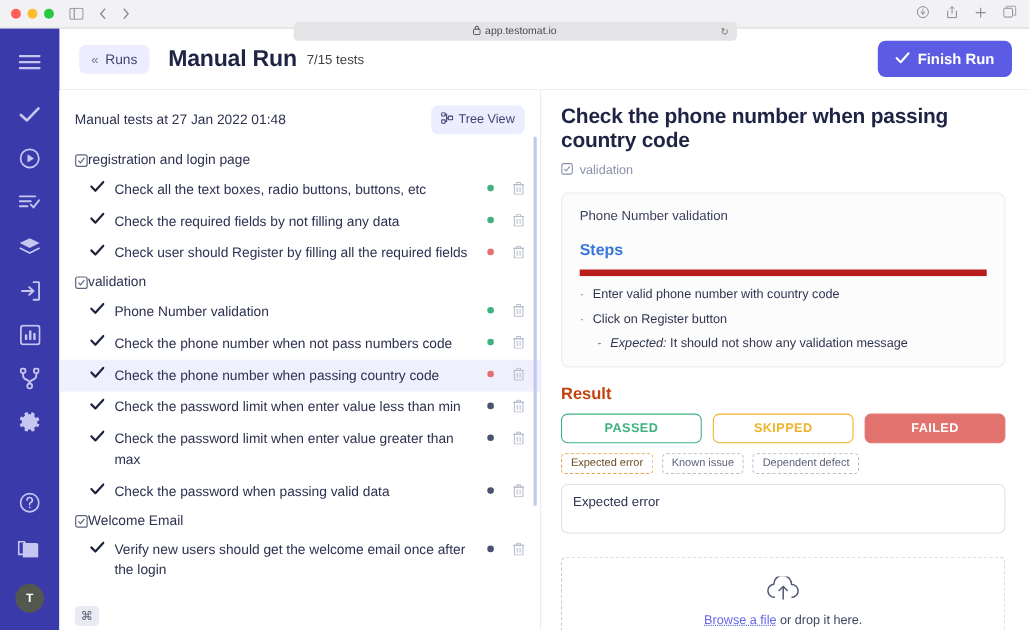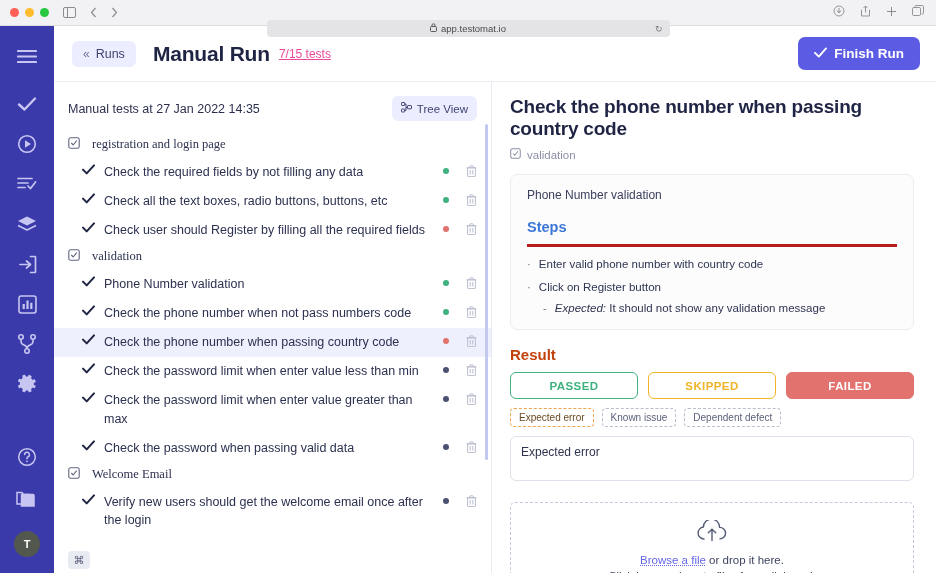--- a/index.html
+++ b/index.html
@@ -59,21 +59,21 @@
     height:56px; display:flex; align-items:center; padding:0 16px 0 18px;
     border-bottom:1px solid #eceef3; flex-shrink:0; background:#fff;
   }
   .runs-btn {
     background:#eceeff; color:#3f4470; border-radius:6px; padding:6px 11px;
     font-size:12.5px; display:flex; align-items:center; gap:6px; cursor:pointer;
     font-weight:500;
   }
   .runs-btn .chev { font-size:12px; color:#6e7398; }
   .run-title { font-size:21px; font-weight:bold; color:#1f2444; margin-left:17px; letter-spacing:-0.2px;}
-  .run-count { font-size:12px; color:#ec4899; margin-left:9px;text-decoration:underline; }
+  .run-count { font-size:12px; color:#404040; margin-left:9px; }
   .finish-btn {
     margin-left:auto; background:#5b5ce3; color:#fff; border-radius:7px;
     padding:9px 16px; font-size:13.5px; font-weight:600; display:flex;
     align-items:center; gap:7px; cursor:pointer; border:none;
     font-family:"Liberation Sans", sans-serif;
   }
 
   .panes { flex:1; display:flex; min-height:0; }
 
   
@@ -87,22 +87,22 @@
   }
   .list-head-title { font-size:12.5px; color:#2c3150; font-weight:500; }
   .treeview-btn {
     margin-left:auto; background:#eceeff; color:#3f4470; border-radius:6px;
     padding:6px 9px; font-size:11.5px; display:flex; align-items:center; gap:5px;
     cursor:pointer; font-weight:500;
   }
   .list-scroll { flex:1; overflow:hidden; position:relative; padding-bottom:4px; }
 
   .suite-row {
-    display:flex; align-items:flex-start; gap:12px; padding:5px 14px 5px 14px;
-    font-size:12.5px; color:#2c3150;font-family:Liberation Serif, serif;
+    display:flex; align-items:flex-end; gap:0; padding:5px 14px 5px 14px;
+    font-size:12.5px; color:#2c3150;
   }
   .suite-icon { color:#5f6480; display:flex; }
 
   .test-row {
     display:flex; align-items:flex-start; gap:9px; padding:5.5px 14px 5.5px 28px;
     font-size:12.5px; color:#2c3150; cursor:pointer; position:relative;
   }
   .test-row.selected { background:#eef0fd; }
   .test-check { color:#1d2340; flex-shrink:0; margin-top:1px; }
   .test-label { flex:1; line-height:1.45; padding-right:8px; }
@@ -125,21 +125,21 @@
   
   .detail { flex:1; padding:14px 22px 0 18px; overflow:hidden; min-width:0; background:#fff;}
   .detail-title { font-size:19px; font-weight:bold; color:#1f2444; letter-spacing:-0.2px; }
   .detail-sub { display:flex; align-items:center; gap:6px; margin-top:8px; color:#8b90a8; font-size:11.5px; }
 
   .card {
     border:1px solid #ebedf2; border-radius:7px; background:#fcfcfd;
     margin-top:13px; padding:13px 16px 15px 16px;
   }
   .card-desc { font-size:12px; color:#3a3f5c; }
-  .steps-h { color:#3a76d8; font-size:14.5px; font-weight:bold; margin-top:17px; padding-bottom:9px; border-bottom:3px solid #b91c1c;}
+  .steps-h { color:#3a76d8; font-size:14.5px; font-weight:bold; margin-top:17px; padding-bottom:9px; border-bottom:6px solid #b91c1c;}
   .step { display:flex; gap:8px; font-size:11.5px; color:#2f3450; margin-top:11px; }
   .step .bullet { color:#6e7390; }
   .substep { display:flex; gap:8px; font-size:11.5px; color:#2f3450; margin-top:9px; padding-left:16px; }
   .substep .dash { color:#6e7390; }
   .substep em { font-style:italic; }
 
   .result-h { font-size:15px; font-weight:bold; color:#c2410c; margin-top:16px; }
   .result-btns { display:flex; gap:10px; margin-top:9px; }
   .rbtn {
     flex:1; height:27px; border-radius:6px; display:flex; align-items:center;
@@ -362,21 +362,21 @@
             </svg>
         </span>
         <span>Finish Run</span>
       </button>
     </div>
 
     <div class="panes">
 
       <section class="listpane">
         <div class="list-head">
-          <div class="list-head-title">Manual tests at 27 Jan 2022 14:35</div>
+          <div class="list-head-title">Manual tests at 27 Jan 2022 01:48</div>
           <div class="treeview-btn">
             <span>
               <svg width="11" height="11" viewBox="0 0 11 11" fill="none" stroke="currentColor" stroke-width="1">
                   <rect x="0.5" y="0.5" width="3.2" height="3" rx="0.6"></rect>
                   <rect x="0.5" y="7" width="3.2" height="3" rx="0.6"></rect>
                   <rect x="6.5" y="3.6" width="4" height="3.2" rx="0.6"></rect>
                   <path d="M3.7 2h1.3v3.6h1.5M3.7 8.5h1.3V5.6"></path>
                 </svg>
             </span>
             <span>Tree View</span>
@@ -390,35 +390,35 @@
                   <rect x="0.8" y="0.8" width="10.4" height="10.4" rx="1.8"></rect>
                   <polyline points="3.3,6 5.2,8 8.7,3.6"></polyline>
                 </svg>
               </span>
               <span>registration and login page</span>
             </div>
             <div class="test-row">
               <span class="test-check"><svg width="13" height="11" viewBox="0 0 13 11" fill="none" stroke="currentColor" stroke-width="2" stroke-linecap="round" stroke-linejoin="round">
                   <polyline points="1,5.6 4.7,9.4 12,1.4"></polyline>
                 </svg></span>
+              <span class="test-label">Check all the text boxes, radio buttons, buttons, etc</span>
+              <span class="test-status" style="background: rgb(63, 178, 127);"></span>
+              <span class="trash"><svg width="11" height="12" viewBox="0 0 11 12" fill="none" stroke="currentColor" stroke-width="1">
+                  <path d="M1.6 2.8h7.8V11a.6.6 0 0 1-.6.6H2.2a.6.6 0 0 1-.6-.6z"></path>
+                  <line x1="0.6" y1="2.8" x2="10.4" y2="2.8"></line>
+                  <path d="M3.8 2.8V1.3a.5.5 0 0 1 .5-.5h2.4a.5.5 0 0 1 .5.5v1.5"></path>
+                  <line x1="4.2" y1="5" x2="4.2" y2="9.5"></line>
+                  <line x1="6.8" y1="5" x2="6.8" y2="9.5"></line>
+                </svg></span>
+            </div>
+            <div class="test-row">
+              <span class="test-check"><svg width="13" height="11" viewBox="0 0 13 11" fill="none" stroke="currentColor" stroke-width="2" stroke-linecap="round" stroke-linejoin="round">
+                  <polyline points="1,5.6 4.7,9.4 12,1.4"></polyline>
+                </svg></span>
               <span class="test-label">Check the required fields by not filling any data</span>
-              <span class="test-status" style="background: rgb(63, 178, 127);"></span>
-              <span class="trash"><svg width="11" height="12" viewBox="0 0 11 12" fill="none" stroke="currentColor" stroke-width="1">
-                  <path d="M1.6 2.8h7.8V11a.6.6 0 0 1-.6.6H2.2a.6.6 0 0 1-.6-.6z"></path>
-                  <line x1="0.6" y1="2.8" x2="10.4" y2="2.8"></line>
-                  <path d="M3.8 2.8V1.3a.5.5 0 0 1 .5-.5h2.4a.5.5 0 0 1 .5.5v1.5"></path>
-                  <line x1="4.2" y1="5" x2="4.2" y2="9.5"></line>
-                  <line x1="6.8" y1="5" x2="6.8" y2="9.5"></line>
-                </svg></span>
-            </div>
-            <div class="test-row">
-              <span class="test-check"><svg width="13" height="11" viewBox="0 0 13 11" fill="none" stroke="currentColor" stroke-width="2" stroke-linecap="round" stroke-linejoin="round">
-                  <polyline points="1,5.6 4.7,9.4 12,1.4"></polyline>
-                </svg></span>
-              <span class="test-label">Check all the text boxes, radio buttons, buttons, etc</span>
               <span class="test-status" style="background: rgb(63, 178, 127);"></span>
               <span class="trash"><svg width="11" height="12" viewBox="0 0 11 12" fill="none" stroke="currentColor" stroke-width="1">
                   <path d="M1.6 2.8h7.8V11a.6.6 0 0 1-.6.6H2.2a.6.6 0 0 1-.6-.6z"></path>
                   <line x1="0.6" y1="2.8" x2="10.4" y2="2.8"></line>
                   <path d="M3.8 2.8V1.3a.5.5 0 0 1 .5-.5h2.4a.5.5 0 0 1 .5.5v1.5"></path>
                   <line x1="4.2" y1="5" x2="4.2" y2="9.5"></line>
                   <line x1="6.8" y1="5" x2="6.8" y2="9.5"></line>
                 </svg></span>
             </div>
             <div class="test-row">

